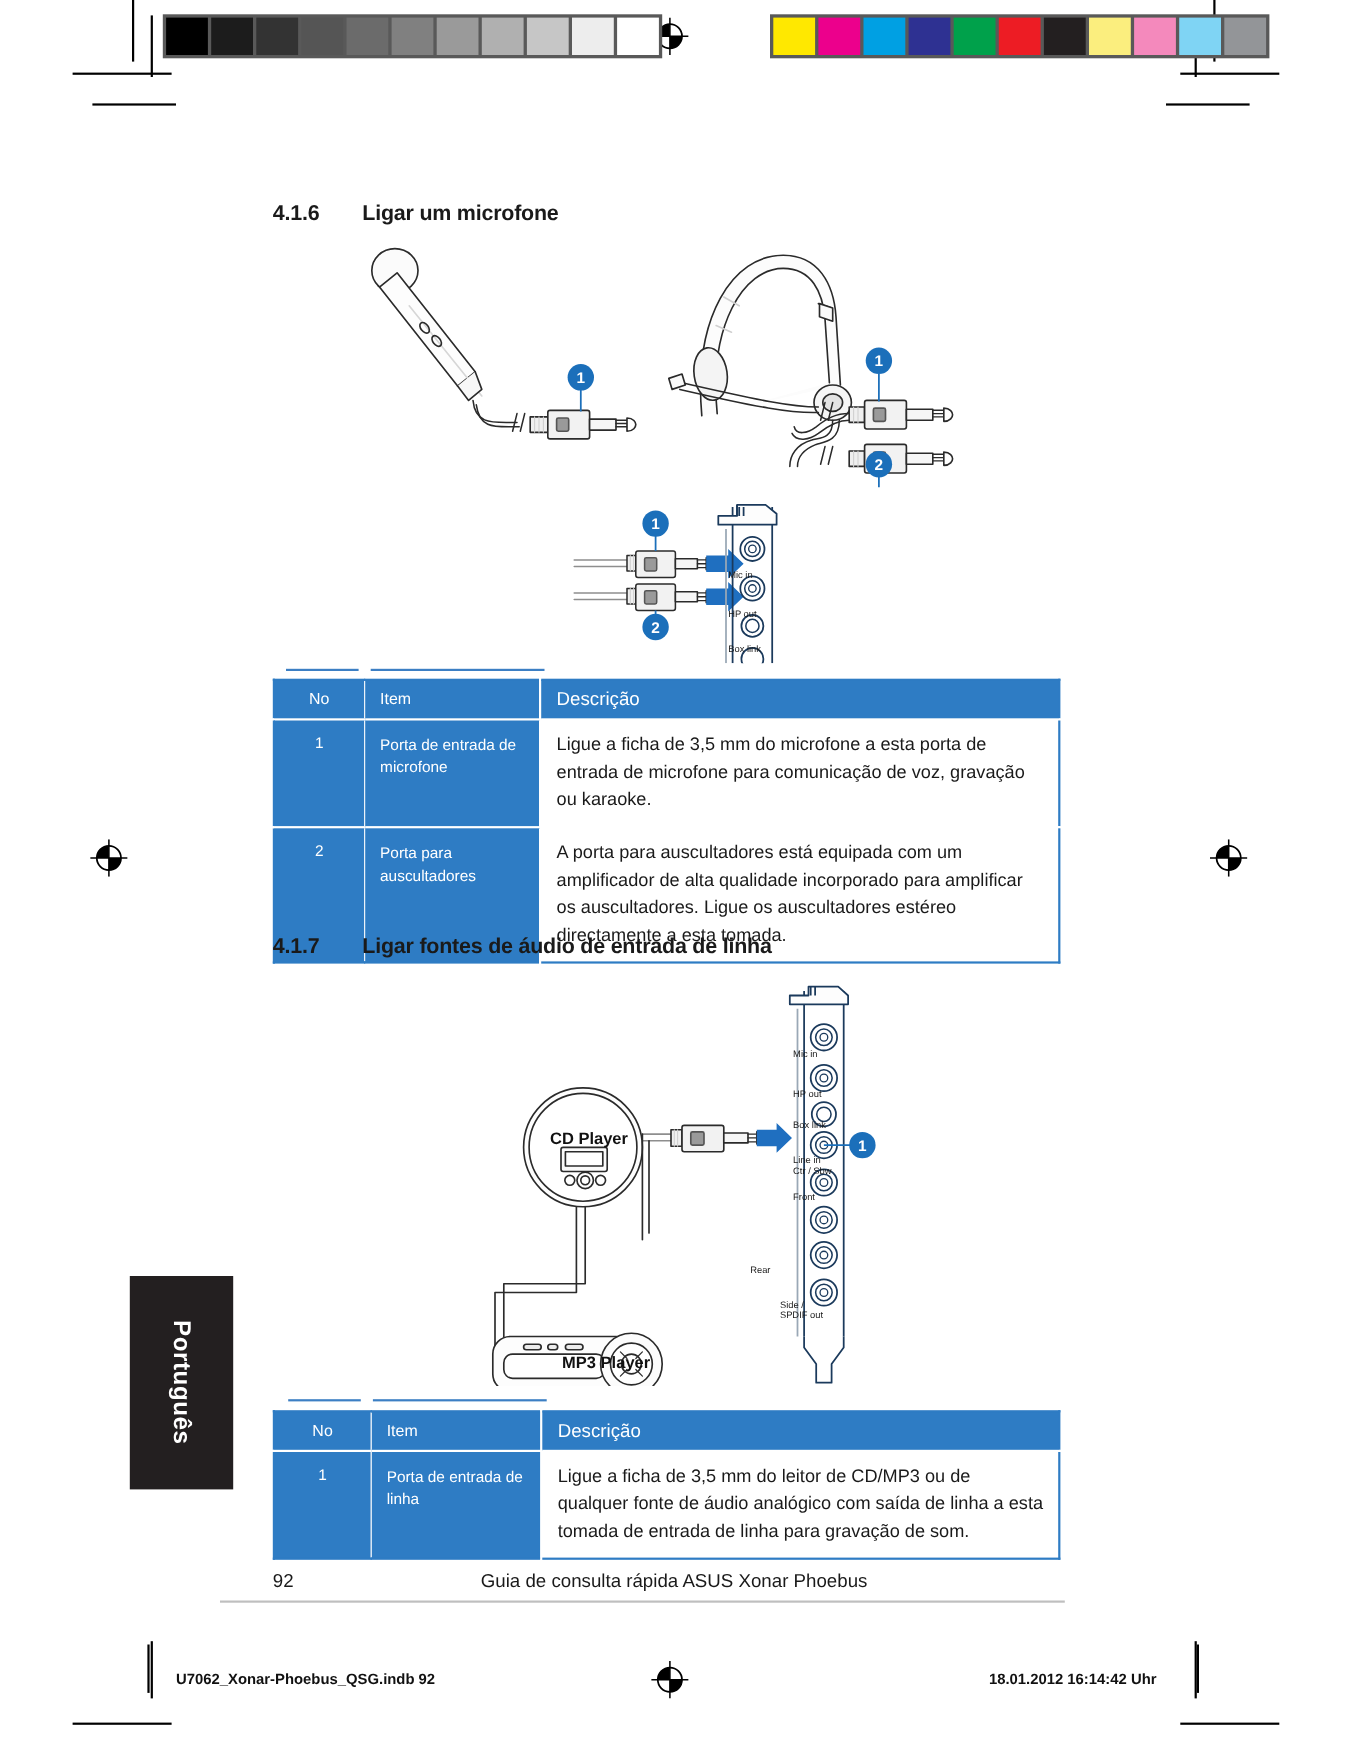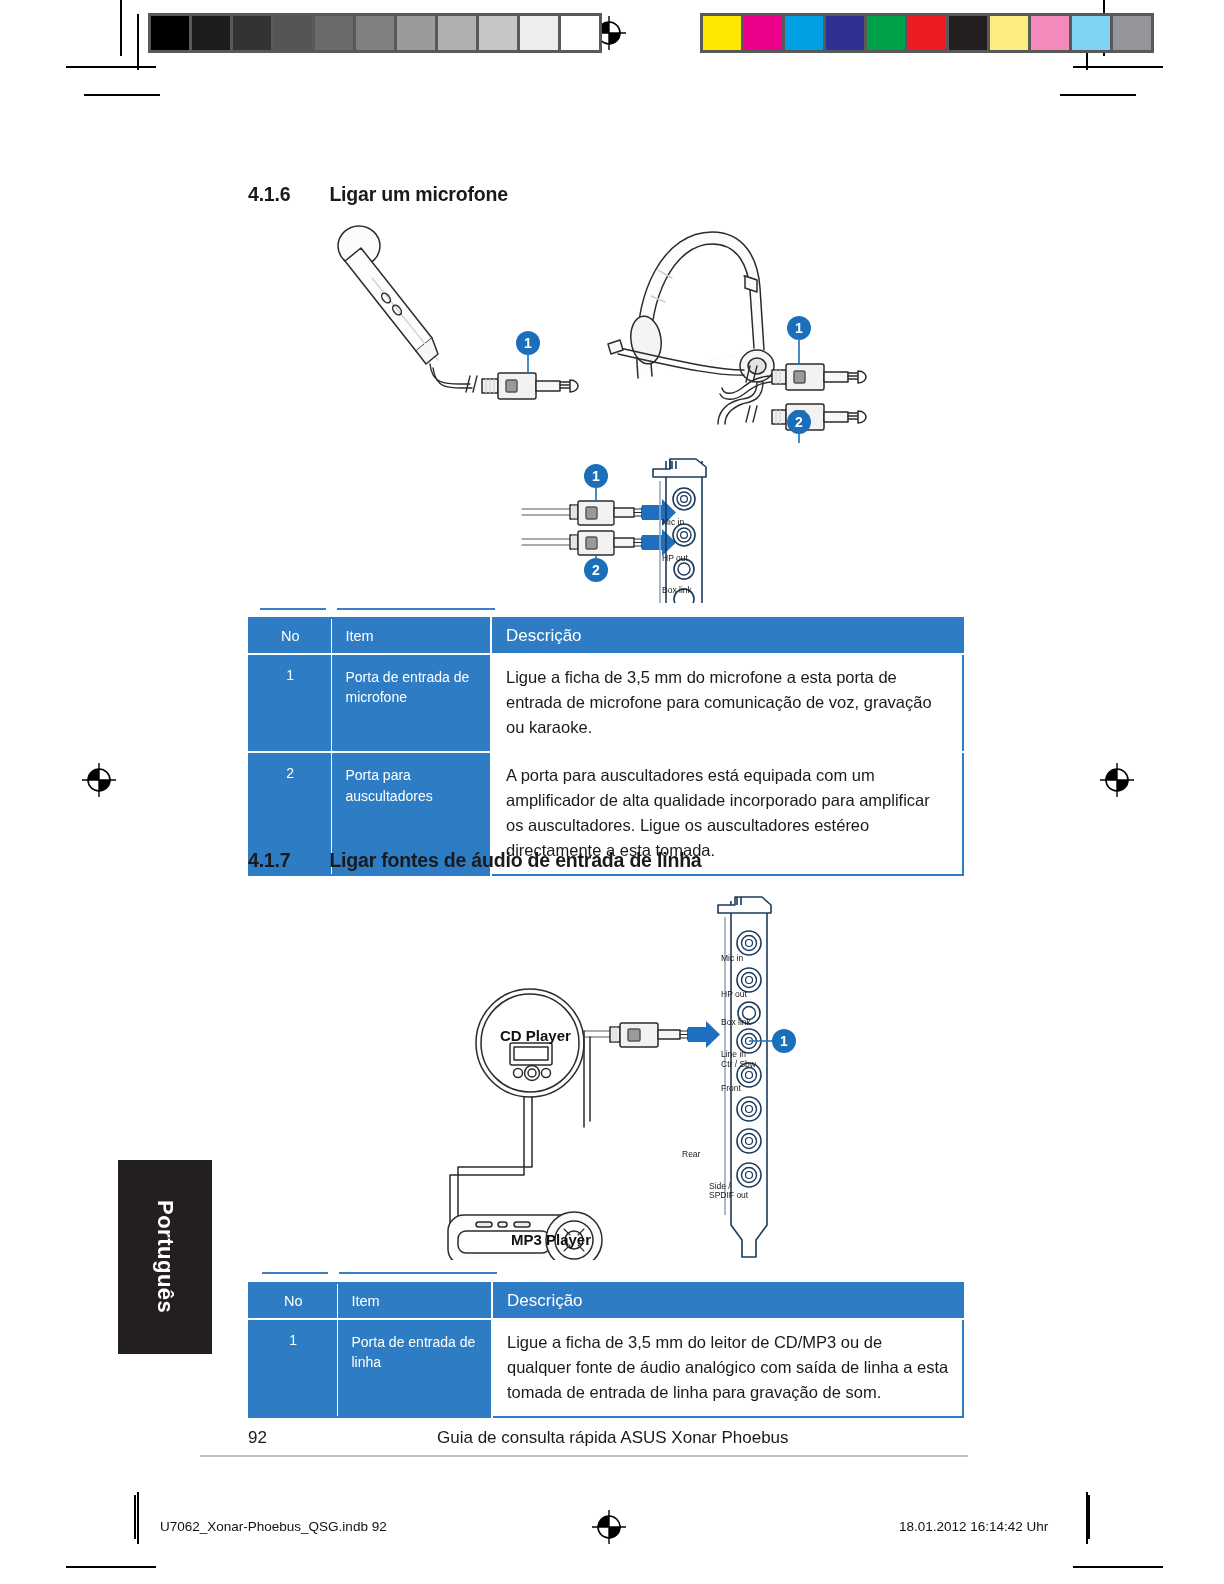--- a/index.html
+++ b/index.html
@@ -62,21 +62,21 @@
   }
   .langtab span{
     color:#ffffff;font-weight:bold;font-size:22px;letter-spacing:.5px;
     writing-mode:vertical-rl;
   }
 
   
   .footrule{position:absolute;height:2px;background:#BFBFBF;}
   .footer-page{position:absolute;font-size:17px;color:#1a1a1a;}
   .footer-text{position:absolute;font-size:17px;color:#1a1a1a;}
-  .slug{position:absolute;font-size:13.5px;color:#111;font-family:"Liberation Sans", sans-serif;}
+  .slug{position:absolute;font-size:13.5px;color:#111;font-family:"Liberation Sans", sans-serif;font-weight:bold;}
 
   
   .badge{
     position:absolute;width:24px;height:24px;border-radius:50%;
     background:#1B6FBA;color:#fff;font-size:14px;font-weight:bold;
     display:flex;align-items:center;justify-content:center;
     box-shadow:0 0 0 0 #fff;
   }
 
   .figure{position:absolute;}

